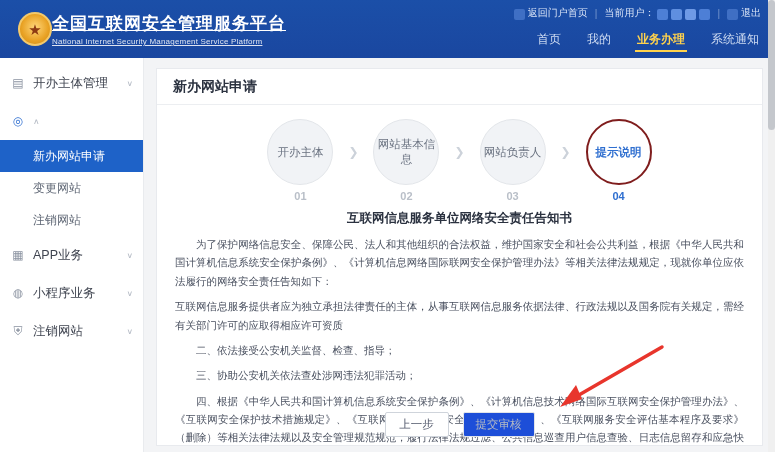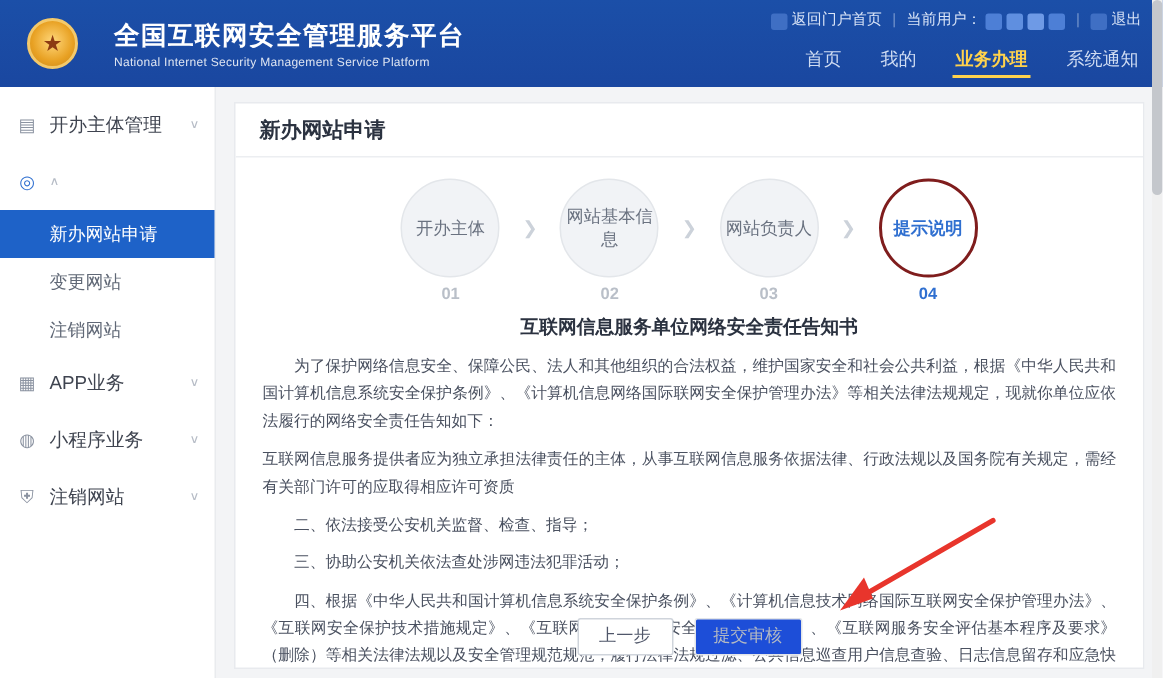--- a/index.html
+++ b/index.html
@@ -24,21 +24,21 @@
     padding-left: 18px;
   }
   .emblem {
     width: 34px; height: 34px; border-radius: 50%;
     background: radial-gradient(circle at 50% 45%, #ffd77a 0%, #e8a123 60%, #c8861a 100%);
     border: 2px solid #f3c96b;
     display:flex; align-items:center; justify-content:center;
     flex: none;
   }
   .emblem .star { color:#8d3b12; font-size:15px; line-height:1; }
-  .brand { margin-left: 24px; color:#fff; }
+  .brand { margin-left: 0; color:#fff;text-decoration:underline; }
   .brand .cn { font-size: 17px; font-weight: bold; letter-spacing: 1px; }
   .brand .en { font-size: 8px; opacity:.85; margin-top: 2px; letter-spacing:.2px; }
 
   .header-right {
     position: absolute; right: 14px; top: 6px;
     display: flex; align-items: center; color:#d9e4f7; font-size: 10px;
   }
   .header-right .sep { margin: 0 7px; opacity:.45; }
   .hr-item { display:flex; align-items:center; gap:3px; cursor:default; }
   .tiny-icon {

